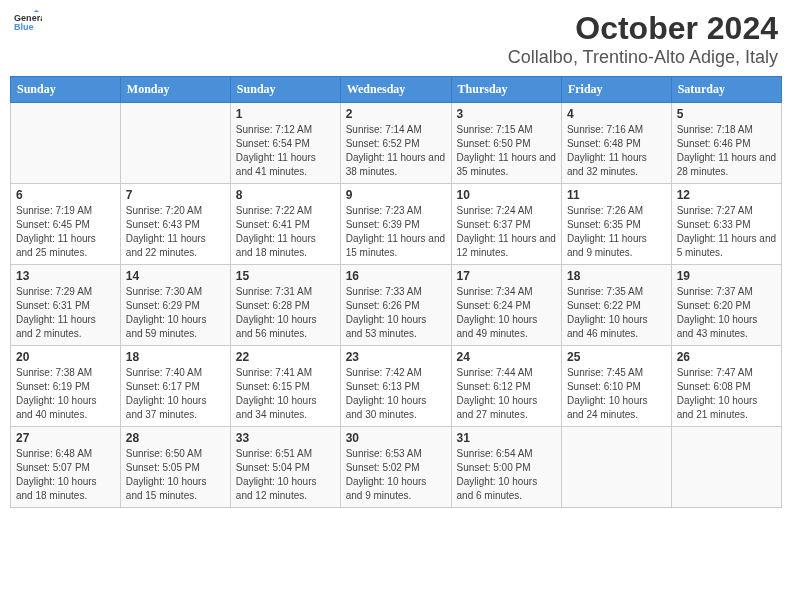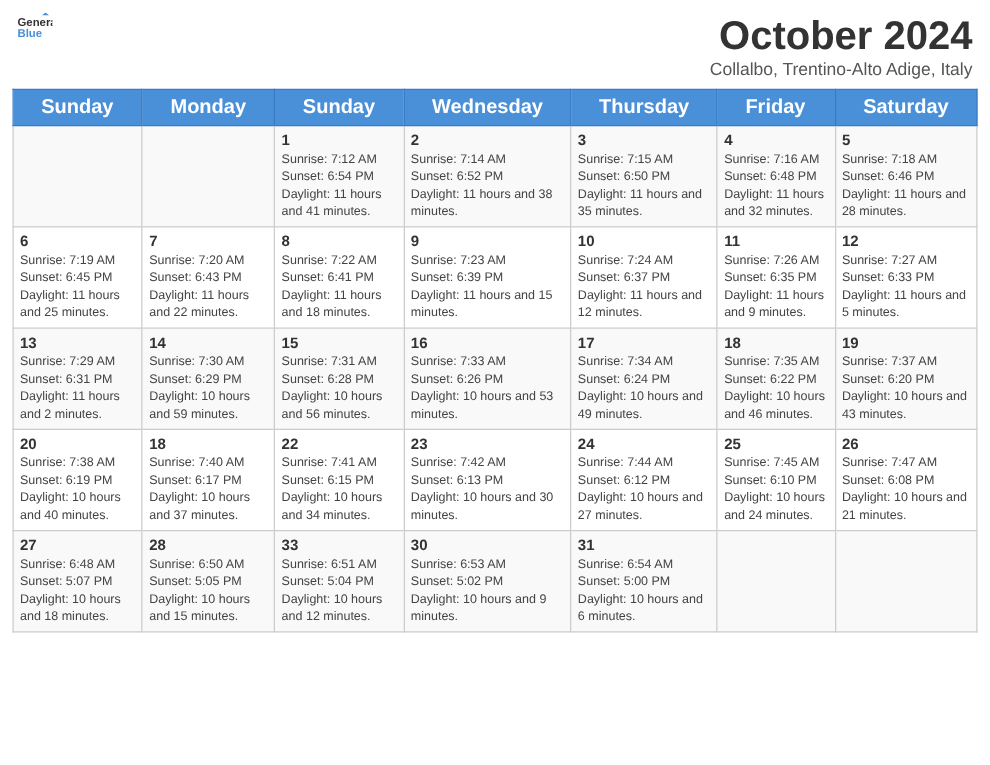--- a/index.html
+++ b/index.html
@@ -28,36 +28,37 @@
     }
     .title-section {
       text-align: right;
     }
     .month-title {
       font-size: 32px;
       font-weight: bold;
       color: #333;
     }
     .subtitle {
-      font-size: 14px;
+      font-size: 18px;
       color: #555;
     }
     table {
       width: 100%;
       border-collapse: collapse;
       font-size: 11px;
     }
     .day-header {
       background-color: #4a90d9;
       color: #fff;
       text-align: left;
-      padding: 5px 22px;
-      font-size: 16px;
+      padding: 5px 6px;
+      font-size: 12px;
       font-weight: bold;
       border: 1px solid #3a7bc8;
+      font-family: Liberation Serif, serif;
     }
     td {
       border: 1px solid #ccc;
       vertical-align: top;
       padding: 4px 5px;
       width: 113px;
       min-height: 70px;
       background: #fff;
     }
     .cell-date {

